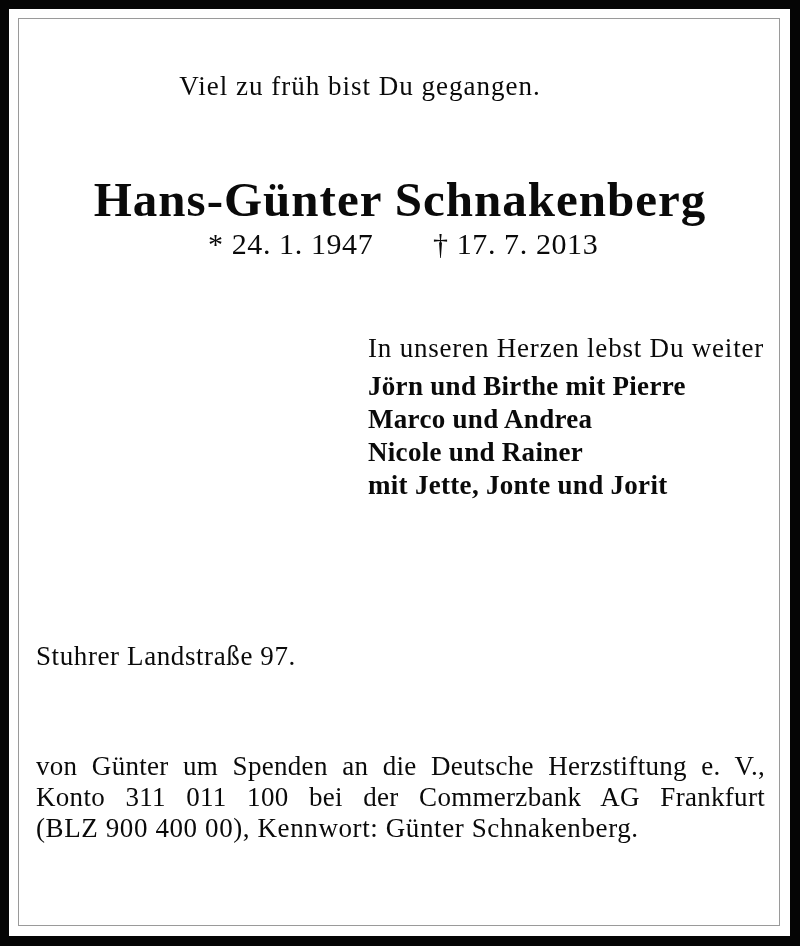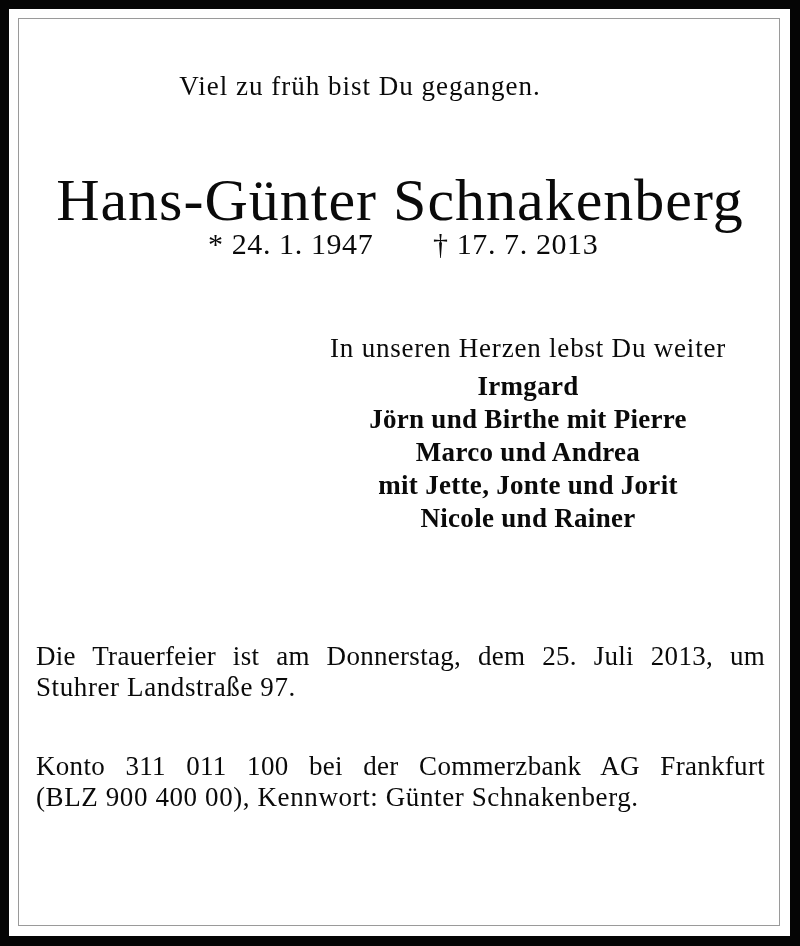--- a/index.html
+++ b/index.html
@@ -48,37 +48,36 @@
       text-align: center;
       font-size: 27px;
       line-height: 32px;
       letter-spacing: 1px;
     }
     .name {
       left: 0;
       width: 800px;
       top: 168px;
       text-align: center;
-      font-size: 60px;
+      font-size: 49px;
       line-height: 64px;
-      font-weight: normal;
+      font-weight: bold;
       letter-spacing: 1px;
     }
     .dates {
       top: 228px;
       font-size: 30px;
       line-height: 32px;
       letter-spacing: 0.6px;
     }
     .date-birth { left: 208px; }
     .date-death { left: 433px; }
     .signers {
-      left: 330px;
+      left: 368px;
       top: 332px;
-      text-align: center;
     }
     .signers .intro {
       font-size: 27px;
       line-height: 33px;
       letter-spacing: 0.8px;
       height: 38px;
     }
     .signers .family-line {
       font-size: 27px;
       line-height: 33px;
@@ -117,28 +116,27 @@
 
 <div class="abs motto">Viel zu früh bist Du gegangen.</div>
 
 <div class="abs name">Hans-Günter Schnakenberg</div>
 
 <div class="abs dates date-birth">* 24. 1. 1947</div>
 <div class="abs dates date-death">† 17. 7. 2013</div>
 
 <div class="abs signers">
   <div class="intro">In unseren Herzen lebst Du weiter</div>
-  <div class="family-line">Irmgard</div>
   <div class="family-line">Jörn und Birthe mit Pierre</div>
   <div class="family-line">Marco und Andrea</div>
+  <div class="family-line">Nicole und Rainer</div>
   <div class="family-line">mit Jette, Jonte und Jorit</div>
-  <div class="family-line">Nicole und Rainer</div>
 </div>
 
 <div class="para para-service">
-  <span class="ln just">Die Trauerfeier ist am Donnerstag, dem 25. Juli 2013, um</span>
   <span class="ln">Stuhrer Landstraße 97.</span>
 </div>
 
 <div class="para para-donation">
+  <span class="ln just">von Günter um Spenden an die Deutsche Herzstiftung e. V.,</span>
   <span class="ln just">Konto 311 011 100 bei der Commerzbank AG Frankfurt</span>
   <span class="ln">(BLZ 900 400 00), Kennwort: Günter Schnakenberg.</span>
 </div>
 
 </body></html>

